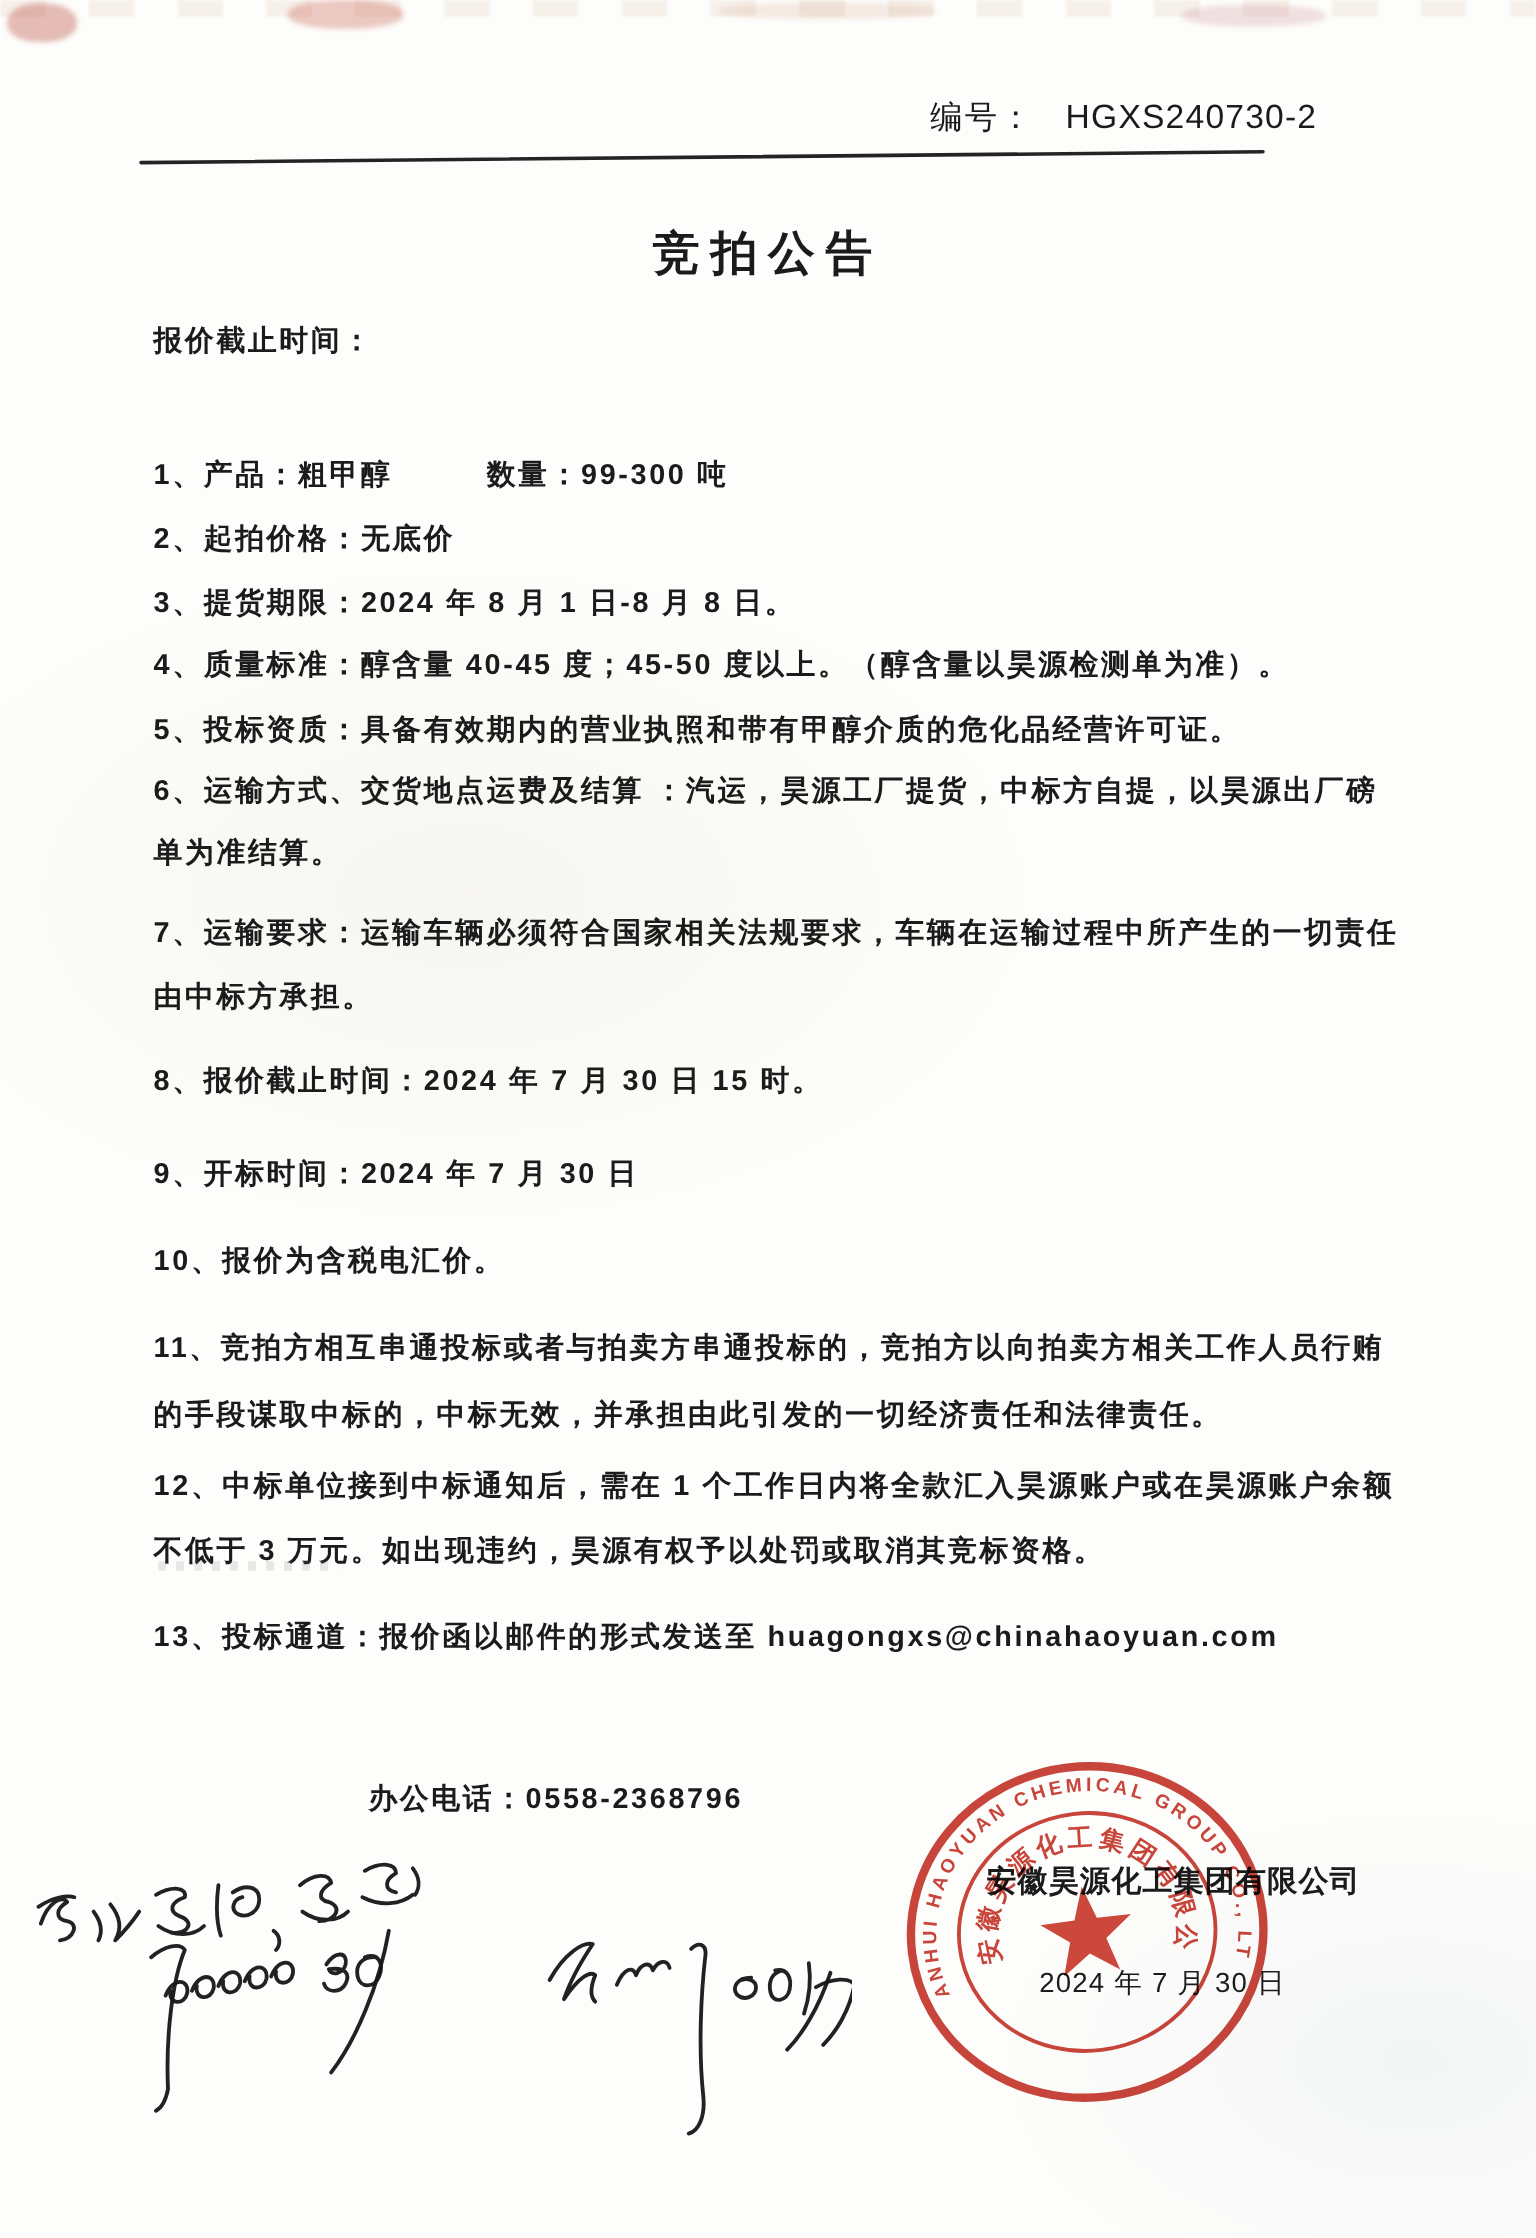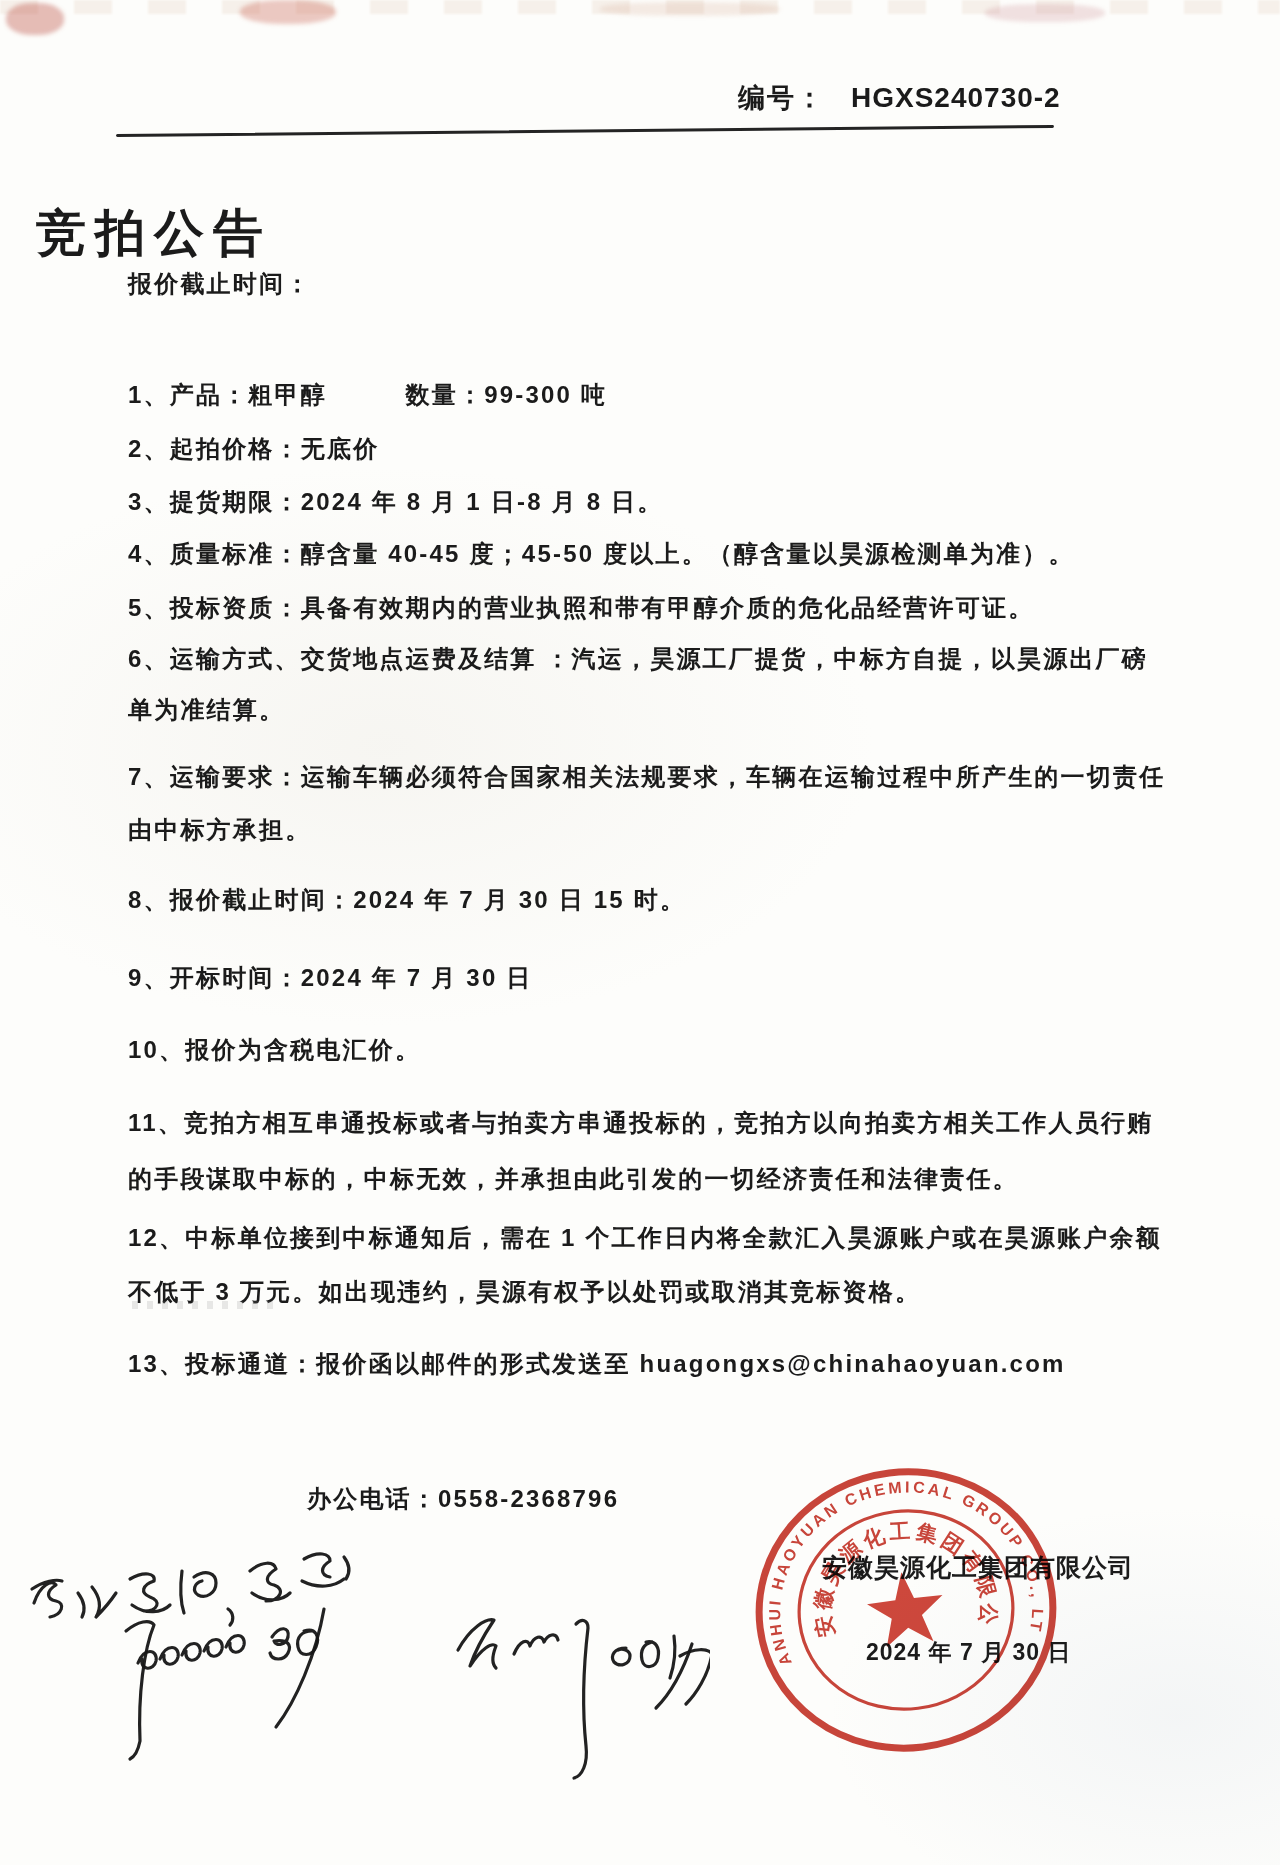--- a/index.html
+++ b/index.html
@@ -16,35 +16,35 @@
   .abs{position:absolute;white-space:pre;}
   
   .artifact{position:absolute;border-radius:45%;filter:blur(2px);}
   .artifact.a1{left:6px;top:3px;width:58px;height:32px;background:rgba(182,62,46,.34);}
   .artifact.a2{left:240px;top:0;width:96px;height:24px;background:rgba(195,80,60,.30);}
   .artifact.a3{left:600px;top:2px;width:180px;height:14px;background:rgba(205,150,120,.18);}
   .artifact.a4{left:985px;top:4px;width:120px;height:18px;background:rgba(190,110,120,.20);}
   .artifact.band{left:0;top:0;width:1280px;height:14px;border-radius:0;filter:blur(1px);
     background:repeating-linear-gradient(90deg, rgba(214,178,150,.16) 0 38px, rgba(255,255,255,0) 38px 74px);}
   
-  .doc-no{top:80px;left:738px;font-size:27px;font-weight:700;letter-spacing:2px;}
+  .doc-no{top:80px;left:775px;font-size:27px;font-weight:400;letter-spacing:2px;}
   .doc-no-value{font-size:28px;letter-spacing:1px;margin-left:26px;}
   .header-rule{position:absolute;left:116px;top:134px;width:938px;height:3px;background:#242424;
     transform:rotate(-0.55deg);transform-origin:left center;border-radius:2px;}
-  .title{top:184px;left:20px;width:1240px;font-size:50px;font-weight:700;letter-spacing:9px;margin:16px;}
+  .title{top:184px;left:20px;width:1240px;text-align:center;font-size:39px;font-weight:700;letter-spacing:9px;margin:0;}
   
   .bline{position:absolute;left:128px;font-size:24px;font-weight:700;letter-spacing:2.2px;white-space:pre;}
   .intro{left:170px;}
   .office{left:307px;}
   
   .ghost{position:absolute;left:132px;top:1301px;width:150px;height:8px;opacity:.5;filter:blur(.6px);
     background:repeating-linear-gradient(90deg, rgba(130,130,130,.35) 0 6px, transparent 6px 15px);}
   
   .company{top:1551px;left:822px;font-size:25px;font-weight:700;letter-spacing:1px;}
-  .issue-date{top:1637px;left:866px;font-size:23px;font-weight:700;letter-spacing:1px;}
+  .issue-date{top:1637px;left:866px;font-size:23px;font-weight:400;letter-spacing:1px;}
   
   .seal{position:absolute;left:746px;top:1460px;width:322px;height:302px;
     mix-blend-mode:multiply;opacity:.92;}
   .sealg{transform:rotate(-7deg);transform-origin:160px 150px;}
   .ring-outer{fill:none;stroke:#c5352a;stroke-width:7;}
   .ring-inner{fill:none;stroke:#c5352a;stroke-width:3.2;}
   .seal-en{fill:#c5352a;font-size:16px;font-weight:700;letter-spacing:3.1px;
     font-family:"Liberation Sans","DejaVu Sans",sans-serif;}
   .seal-zh{fill:#c5352a;font-size:21px;font-weight:700;letter-spacing:4px;}
   .seal-star{fill:#cb382c;}

